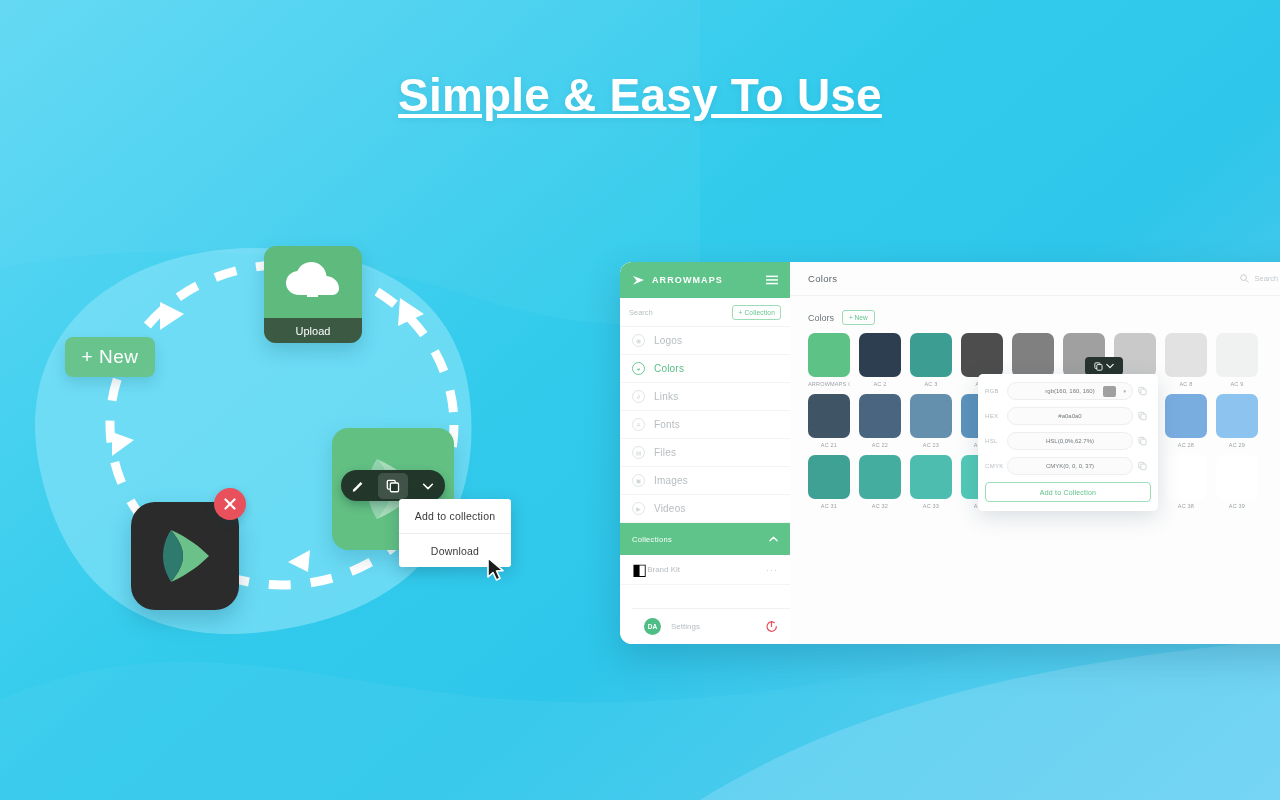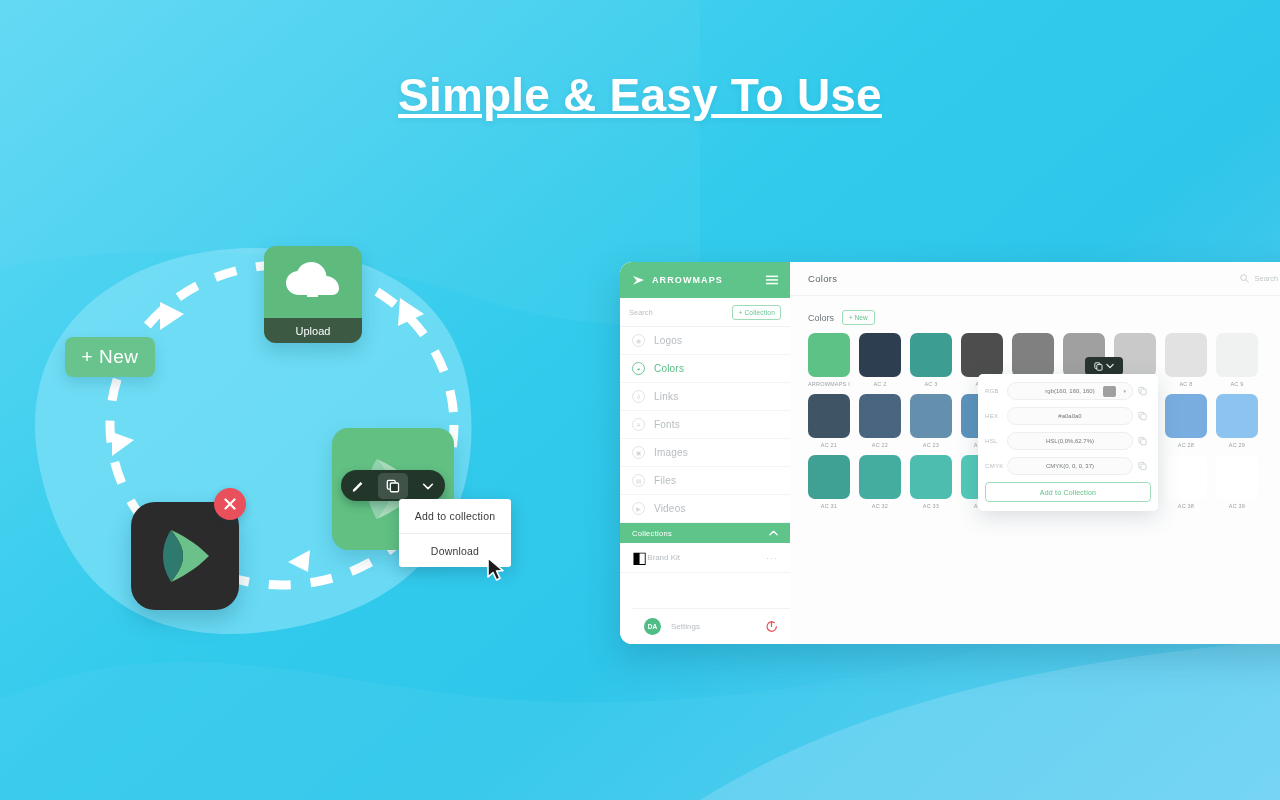--- a/index.html
+++ b/index.html
@@ -156,21 +156,21 @@
     width: 13px; height: 13px; border-radius: 50%;
     border: 1px solid #dfe4e6; margin-right: 9px;
     display: flex; align-items: center; justify-content: center;
     color: #d2d8da; font-size: 6px;
   }
   .sb-item .lbl { font-size: 10px; color: #b6bdc1; letter-spacing: .2px; }
   .sb-item.active .lbl { color: #57bd83; }
   .sb-item.active .ico-circle { border-color: #6cc796; color: #6cc796; }
 
   .sb-collections {
-    height: 20px; background: #5ec489; display: flex; align-items: center;
+    height: 32px; background: #5ec489; display: flex; align-items: center;
     padding: 0 12px; color: #fff; font-size: 7.5px; letter-spacing: .3px;
   }
   .sb-brandkit {
     height: 30px; display: flex; align-items: center; padding: 0 12px;
     border-bottom: 1px solid #f2f4f5;
   }
   .sb-footer {
     margin-top: auto; height: 36px; display: flex; align-items: center;
     padding: 16px 12px; border-top: 1px solid #f0f2f3; margin-left: 12px;
   }
@@ -360,26 +360,26 @@
       </div>
       <div class="sb-item">
         <span class="ico-circle">∂</span>
         <span class="lbl">Links</span>
       </div>
       <div class="sb-item">
         <span class="ico-circle">A</span>
         <span class="lbl">Fonts</span>
       </div>
       <div class="sb-item">
+        <span class="ico-circle">▤</span>
+        <span class="lbl">Files</span>
+      </div>
+      <div class="sb-item">
         <span class="ico-circle">▣</span>
         <span class="lbl">Images</span>
-      </div>
-      <div class="sb-item">
-        <span class="ico-circle">▤</span>
-        <span class="lbl">Files</span>
       </div>
       <div class="sb-item">
         <span class="ico-circle">▶</span>
         <span class="lbl">Videos</span>
       </div>
 
       <div class="sb-collections">
         <span style="flex:1">Collections</span>
         <svg width="9" height="6" viewBox="0 0 10 6">
           <polyline points="1,5 5,1 9,5" fill="none" stroke="#ffffff" stroke-width="1.4" stroke-linecap="round" stroke-linejoin="round"></polyline>

